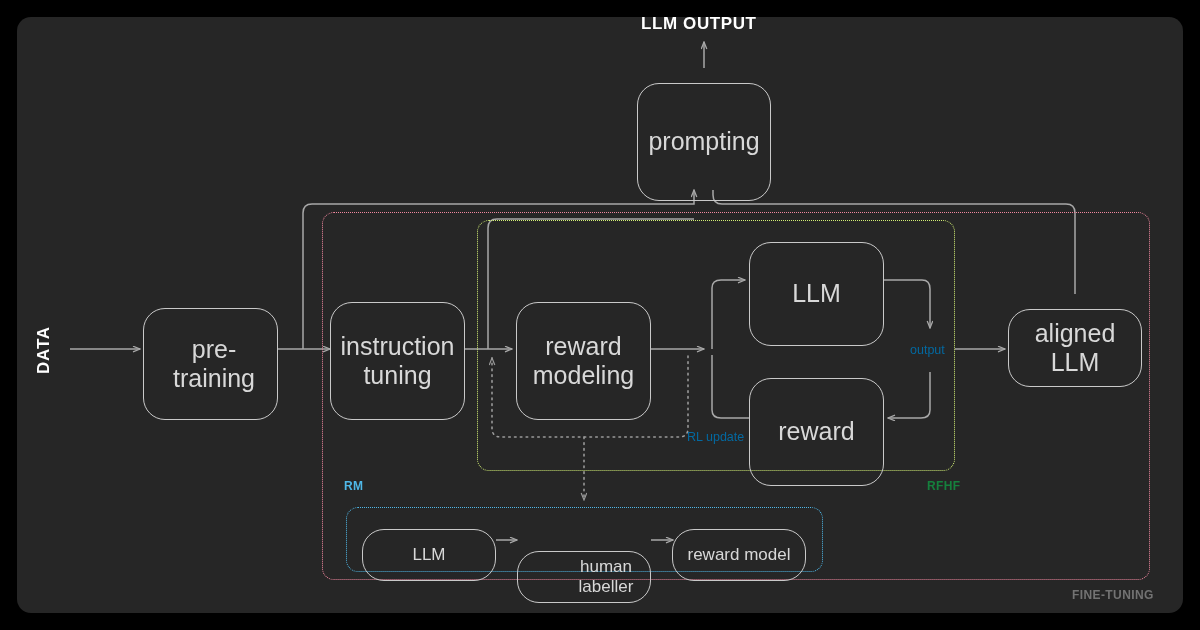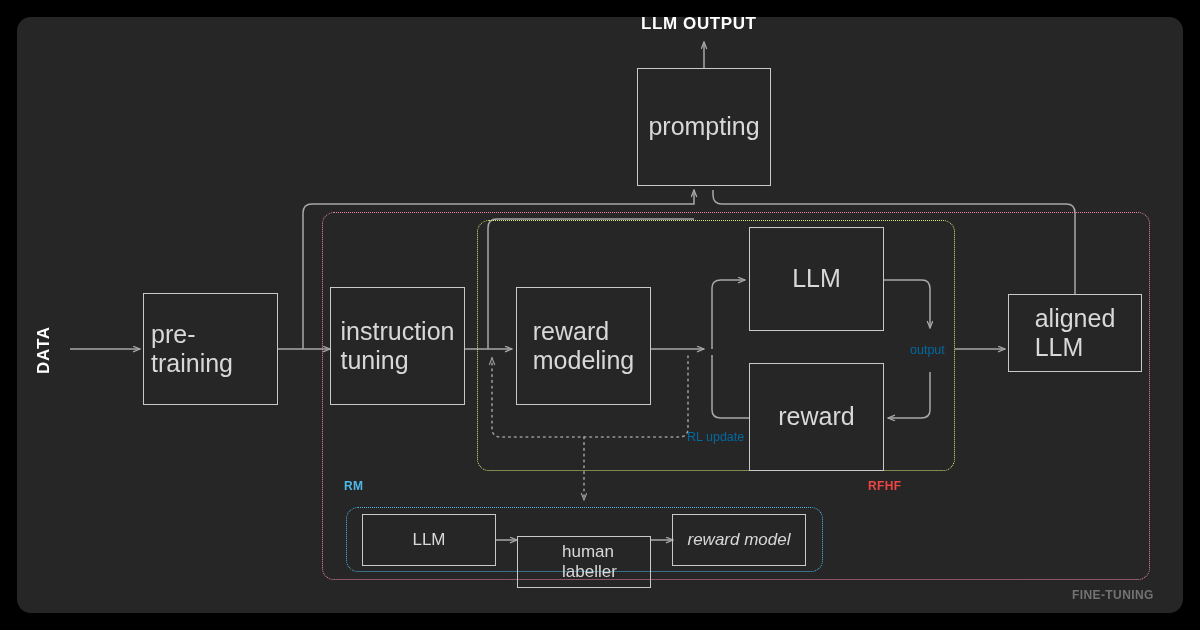--- a/index.html
+++ b/index.html
@@ -29,28 +29,30 @@
     position: absolute;
     left: 0; top: 0;
     width: 1200px; height: 630px;
     pointer-events: none;
   }
   
   .node {
     position: absolute;
     box-sizing: border-box;
     border: 1.6px solid #c9c9c9;
-    border-radius: 0;
+    border-radius: 22px;
     color: #d8d8d8;
     display: flex;
     align-items: center;
     justify-content: center;
+    text-align: center;
     line-height: 1.18;
     background: transparent;
     white-space: pre-line;
+    margin-top: 15px;
   }
   .node.big   { font-size: 25px; }
   .node.small { font-size: 17px; }
 
   
   .group {
     position: absolute;
     box-sizing: border-box;
     border-radius: 12px;
     background: transparent;
@@ -145,21 +147,21 @@
       <path d="M688,356 L688,428 Q688,437 679,437 L501,437 Q492,437 492,428 L492,358" marker-end="url(#arrowdot)"></path>
       <path d="M584,437 L584,500" marker-end="url(#arrowdot)"></path>
     </g>
   </svg>
 
   <div class="group finetuning" style="left:322px; top:212px; width:828px; height:368px;"></div>
   <div class="group rfhf" style="left:477px; top:220px; width:478px; height:251px;"></div>
   <div class="group rm" style="left:346px; top:507px; width:477px; height:65px;"></div>
 
   <div class="glabel" style="left:344px; top:479px; color:#4fb8e8;">RM</div>
-  <div class="glabel" style="left:868px; top:479px; color:#ef4444;">RFHF</div>
+  <div class="glabel" style="left:927px; top:479px; color:#15803d;">RFHF</div>
   <div class="glabel" style="left:1072px; top:588px; color:#737373;">FINE-TUNING</div>
 
   <div class="title" style="left:641px; top:14px;">LLM OUTPUT</div>
 
   <div class="vtext" style="left:34px; top:374px;">DATA</div>
 
   <div class="ftext" style="left:910px; top:343px;">output</div>
 
   <div class="ftext" style="left:687px; top:430px;">RL update</div>
 
@@ -177,14 +179,14 @@
 
   <div class="node big" style="left:749px; top:363px; width:135px; height:108px;">reward</div>
 
   <div class="node big" style="left:1008px; top:294px; width:134px; height:78px;">aligned
 LLM</div>
 
   <div class="node small" style="left:362px; top:514px; width:134px; height:52px;">LLM</div>
 
   <div class="node small" style="left:517px; top:536px; width:134px; height:52px;padding-left:44px;">human labeller</div>
 
-  <div class="node small" style="left:672px; top:514px; width:134px; height:52px;font-style:italic;">reward model</div>
+  <div class="node small" style="left:672px; top:514px; width:134px; height:52px;">reward model</div>
 </div>
 
 </body></html>

